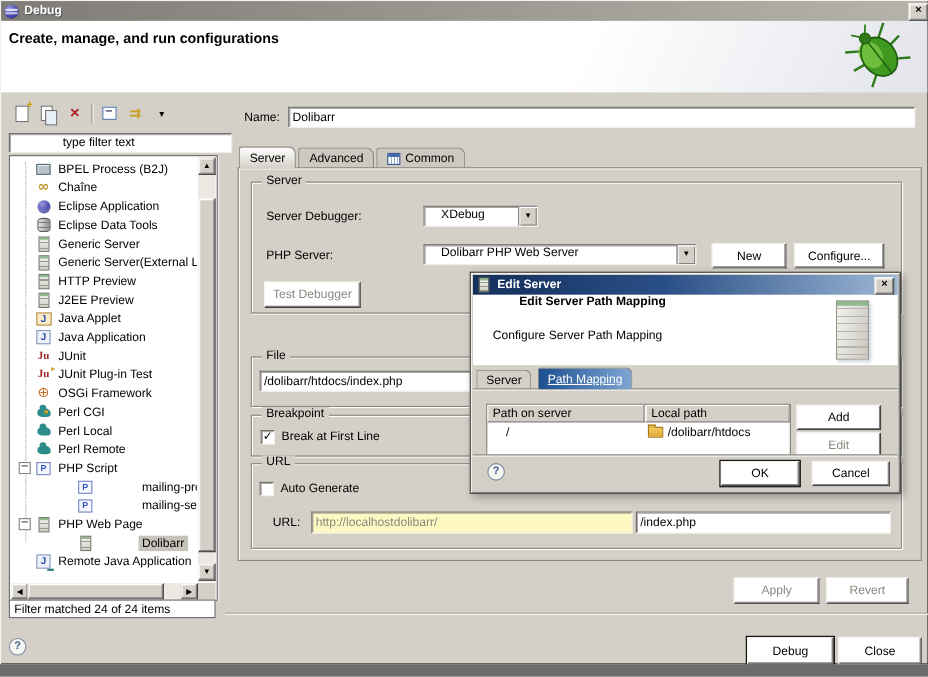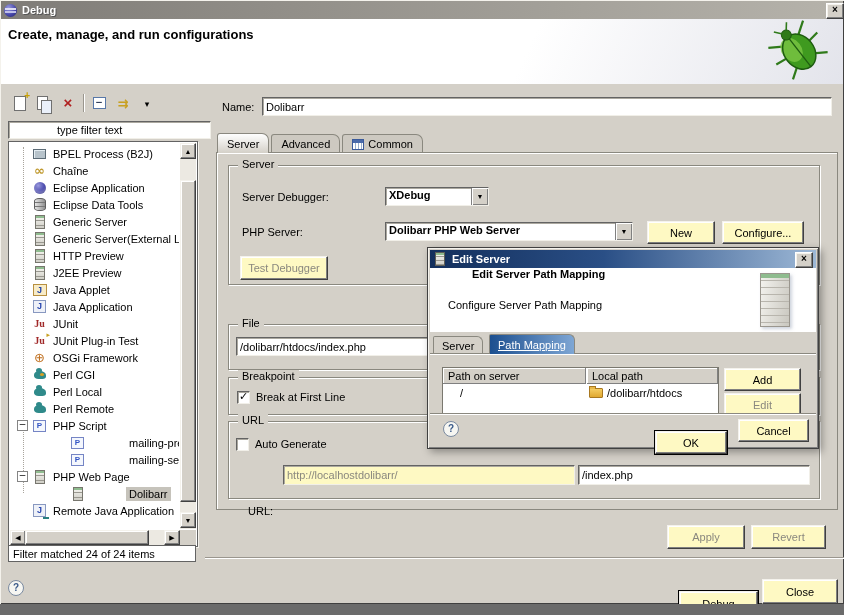--- a/index.html
+++ b/index.html
@@ -13,33 +13,33 @@
     background:radial-gradient(circle at 35% 30%,#9a9ade,#4949ac 55%,#1d1d66);}
   .eclipse-globe::before{content:"";position:absolute;left:1px;right:1px;top:4px;height:2px;background:#dcdcf2;box-shadow:0 3px 0 #c0c0e8;}
   .titletext{margin-left:5px;font-weight:bold;color:#fff;text-shadow:1px 1px 0 #555;}
   .xbtn{width:16px;height:14px;background:#d4d0c8;border:1px solid;border-color:#fff #404040 #404040 #fff;
         box-shadow:inset -1px -1px 0 #808080,inset 1px 1px 0 #f4f2ec;
         font:bold 10px/12px "Liberation Sans",sans-serif;text-align:center;cursor:default;}
   
   .headerband{left:1px;top:19px;width:842px;height:65px;background:linear-gradient(115deg,#ffffff 62%,#e3e4eb);}
   .headertitle{left:8px;top:27px;font-size:13px;font-weight:bold;}
   
-  .btn{background:#fef9c3;border:1px solid;border-color:#f4f2ec #404040 #404040 #f4f2ec;
+  .btn{background:#ffffff;border:1px solid;border-color:#f4f2ec #404040 #404040 #f4f2ec;
        box-shadow:inset -1px -1px 0 #808080,inset 1px 1px 0 #fff;
        text-align:center;display:flex;align-items:center;justify-content:center;cursor:default;}
-  .btn.default{outline:1px solid #000;margin-top:12px;}
+  .btn.default{outline:1px solid #000;}
   .btn.disabled{color:#8a887f;}
   .inset, input.inset{background:#fff;border:1px solid;border-color:#636363 #f1efe8 #f1efe8 #636363;
        box-shadow:inset 1px 1px 0 #aba89f;padding:0 3px;font:11px "Liberation Sans","DejaVu Sans",sans-serif;margin:0;}
   input.inset{outline:none;}
   input.fielddisabled{background:#fef9c3;color:#8a887f;}
   .group{border:1px solid #8a887f;box-shadow:inset 1px 1px 0 #fff,1px 1px 0 #fff;}
   .grouplabel{position:absolute;top:-8px;left:9px;background:#d4d0c8;padding:0 4px;}
   .combo{display:flex;background:#fff;border:1px solid;border-color:#636363 #f1efe8 #f1efe8 #636363;box-shadow:inset 1px 1px 0 #aba89f;}
-  .combo .val{flex:1;padding:1px 3px;white-space:nowrap;overflow:hidden;font-weight:bold;}
+  .combo .val{flex:1;padding:1px 15px;white-space:nowrap;overflow:hidden;}
   .combo .cbtn{width:16px;background:#d4d0c8;border-left:1px solid #808080;box-shadow:inset 1px 1px 0 #fff,inset -1px -1px 0 #808080;
        font-size:7px;display:flex;align-items:center;justify-content:center;}
   .checkbox{width:11px;height:11px;background:#fff;border:1px solid;border-color:#636363 #f1efe8 #f1efe8 #636363;
        box-shadow:inset 1px 1px 0 #aba89f;font:bold 11px/10px "DejaVu Sans",sans-serif;text-align:center;}
   .checkbox.checked::before{content:"✓";}
   .helpcircle{width:14px;height:14px;border-radius:50%;border:1px solid #7a8aa0;background:#f6f6f2;color:#3a5a8a;
        font:bold 10px/14px "Liberation Sans",sans-serif;text-align:center;}
   .ridge{border-top:1px solid #9a968e;border-bottom:1px solid #fff;height:0;}
   
   .cfgbar{left:8px;top:90px;width:195px;height:26px;display:flex;align-items:center;gap:6px;padding-left:3px;}
@@ -364,21 +364,21 @@
     <span class="grouplabel">Breakpoint</span>
   </div>
   <span class="abs checkbox checked" style="left:237px;top:391px;"></span>
   <div class="abs" style="left:256px;top:391px;">Break at First Line</div>
 
   <div class="abs group" style="left:228px;top:421px;width:590px;height:76px;">
     <span class="grouplabel">URL</span>
   </div>
   <span class="abs checkbox" style="left:236px;top:438px;"></span>
   <div class="abs" style="left:255px;top:438px;">Auto Generate</div>
-  <div class="abs" style="left:248px;top:469px;margin-top:36px;">URL:</div>
+  <div class="abs" style="left:248px;top:469px;">URL:</div>
   <input class="abs inset fielddisabled" style="left: 283px; top: 465px; width: 284px; height: 18px;" value="http://localhostdolibarr/">
   <input class="abs inset" style="left: 578px; top: 465px; width: 224px; height: 18px;" value="/index.php">
 
   <div class="abs btn disabled" style="left:667px;top:525px;width:76px;height:22px;">Apply</div>
   <div class="abs btn disabled" style="left:751px;top:525px;width:73px;height:22px;">Revert</div>
 
   <div class="abs ridge" style="left:205px;top:557px;width:639px;"></div>
   <div class="abs helpcircle" style="left:8px;top:580px;">?</div>
   <div class="abs btn default" style="left:679px;top:579px;width:77px;height:23px;">Debug</div>
   <div class="abs btn" style="left:762px;top:579px;width:74px;height:23px;">Close</div>

